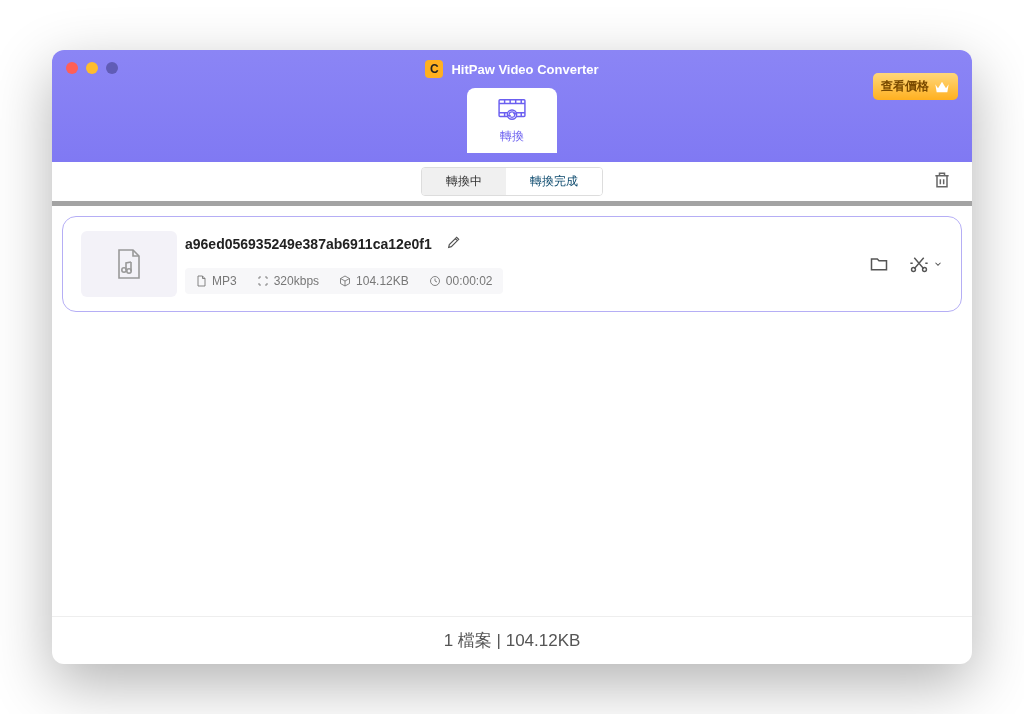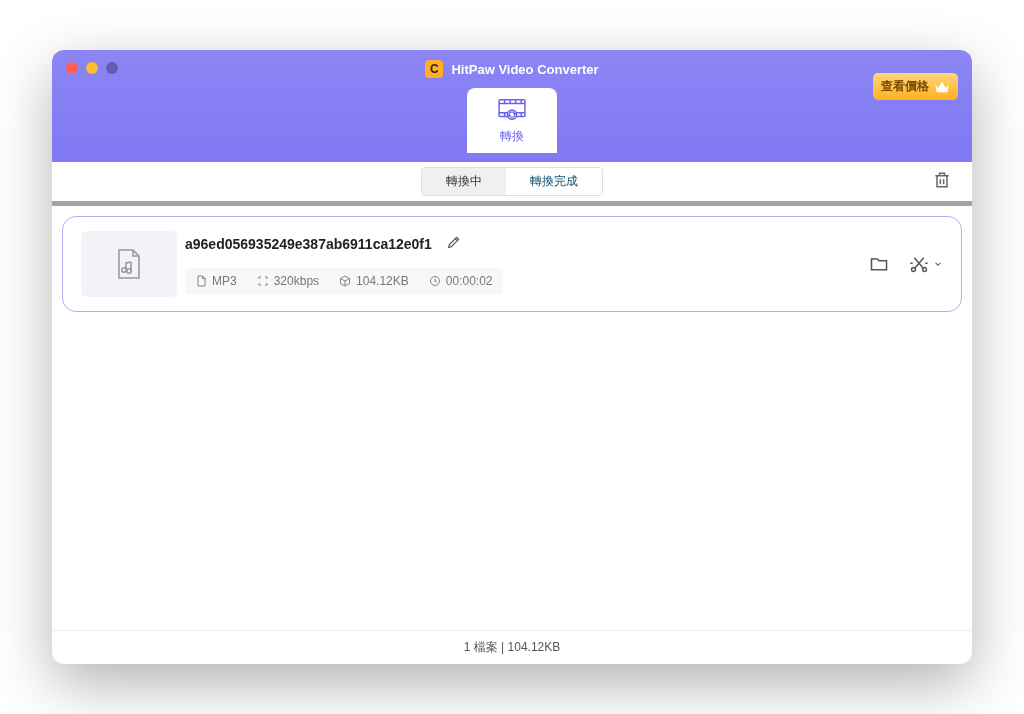--- a/index.html
+++ b/index.html
@@ -169,25 +169,25 @@
 }
 .meta-item svg { flex-shrink: 0; }
 .actions {
   display: flex;
   align-items: center;
   gap: 18px;
   color: #555;
 }
 .action-btn { cursor: pointer; display: flex; align-items: center; gap: 3px; }
 .footer {
-  height: 34px;
-  display: flex;
-  align-items: center;
-  justify-content: center;
-  font-size: 12px;
+  height: 48px;
+  display: flex;
+  align-items: center;
+  justify-content: center;
+  font-size: 17px;
   color: #555;
   border-top: 1px solid #eee;
 }
 </style>
 </head>
 <body>
 
 <div class="window">
   <div class="header">
     <div class="traffic-lights">

